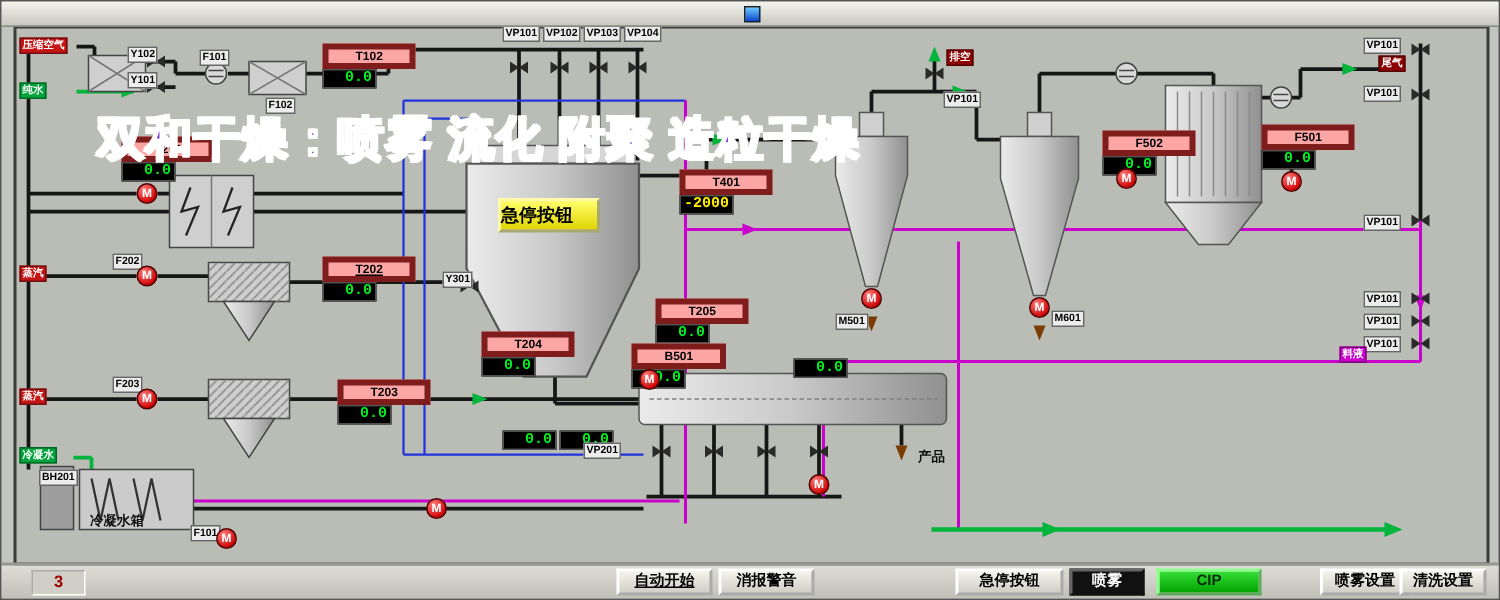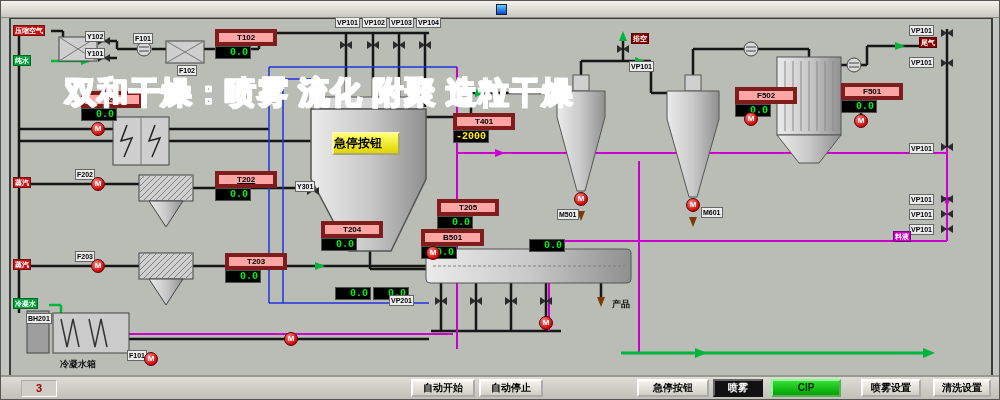--- a/index.html
+++ b/index.html
@@ -280,21 +280,21 @@
       <div class="tag" style="left: 908px; top: 193px;">VP101</div>
       <div class="tag" style="left: 908px; top: 208px;">VP101</div>
       <div class="tag" style="left: 908px; top: 223px;">VP101</div>
       <div class="tag" style="left: 74px; top: 168px;">F202</div>
       <div class="tag" style="left: 74px; top: 250px;">F203</div>
       <div class="tag" style="left: 294px; top: 180px;">Y301</div>
       <div class="tag" style="left: 388px; top: 294px;">VP201</div>
       <div class="tag" style="left: 556px; top: 208px;">M501</div>
       <div class="tag" style="left: 700px; top: 206px;">M601</div>
       <div class="tag" style="left: 25px; top: 312px;">BH201</div>
-      <div class="tag text" style="left: 58px; top: 359px; font-family: Liberation Mono, monospace;">冷凝水箱</div>
+      <div class="tag text" style="left: 58px; top: 341px;">冷凝水箱</div>
       <div class="tag" style="left: 126px; top: 349px;">F101</div>
       <div class="tag text" style="left: 610px; top: 298px;">产品</div>
       <div class="tag magenta" style="left: 892px; top: 230px;">料液</div>
       <div class="pump" style="left: 90px; top: 121px;">M</div>
       <div class="pump" style="left: 90px; top: 176px;">M</div>
       <div class="pump" style="left: 90px; top: 258px;">M</div>
       <div class="pump" style="left: 283px; top: 331px;">M</div>
       <div class="pump" style="left: 538px; top: 315px;">M</div>
       <div class="pump" style="left: 425px; top: 245px;">M</div>
       <div class="pump" style="left: 573px; top: 191px;">M</div>
@@ -308,22 +308,22 @@
 
   <div class="watermark">双和干燥：喷雾 流化 附聚 造粒干燥</div>
 
   <div id="titlebar">
     <span class="appicon"></span>
   </div>
   <div id="mfr">无锡市双和喷雾干燥设备有限公司制造</div>
 
   <div id="bottombar">
     <div class="counter">3</div>
-  <div class="btn" style="left: 410px; width: 64px;">自动开始</div>
-      <div class="btn" style="left: 478px; width: 64px;">自动停止</div>
+  <div class="btn" style="left: 410px; width: 64px; text-decoration: underline;">自动开始</div>
+      <div class="btn" style="left: 478px; width: 64px;">消报警音</div>
       <div class="btn" style="left: 636px; width: 72px;">急停按钮</div>
       <div class="btn dark" style="left: 712px; width: 50px;">喷雾</div>
       <div class="btn green" style="left: 770px; width: 70px;">CIP</div>
-      <div class="btn" style="left: 860px; width: 60px;">喷雾设置</div>
+      <div class="btn" style="left: 879px; width: 60px;">喷雾设置</div>
       <div class="btn" style="left: 932px; width: 58px;">清洗设置</div>
     </div>
 
 </div>
 
 </body></html>

